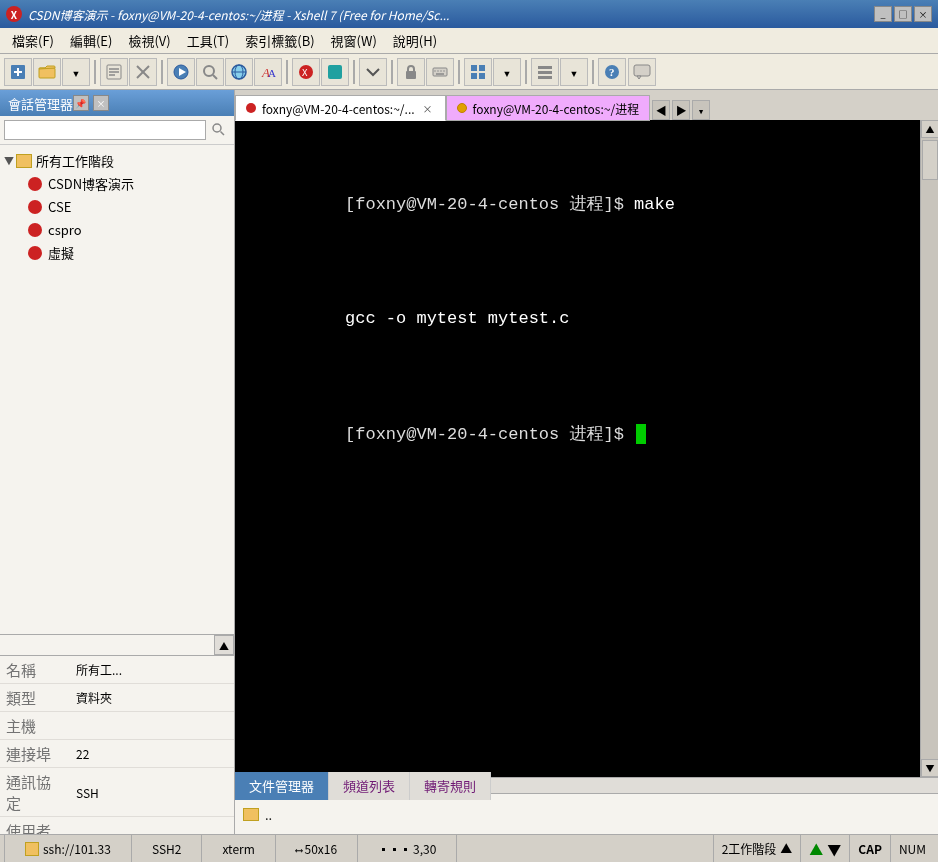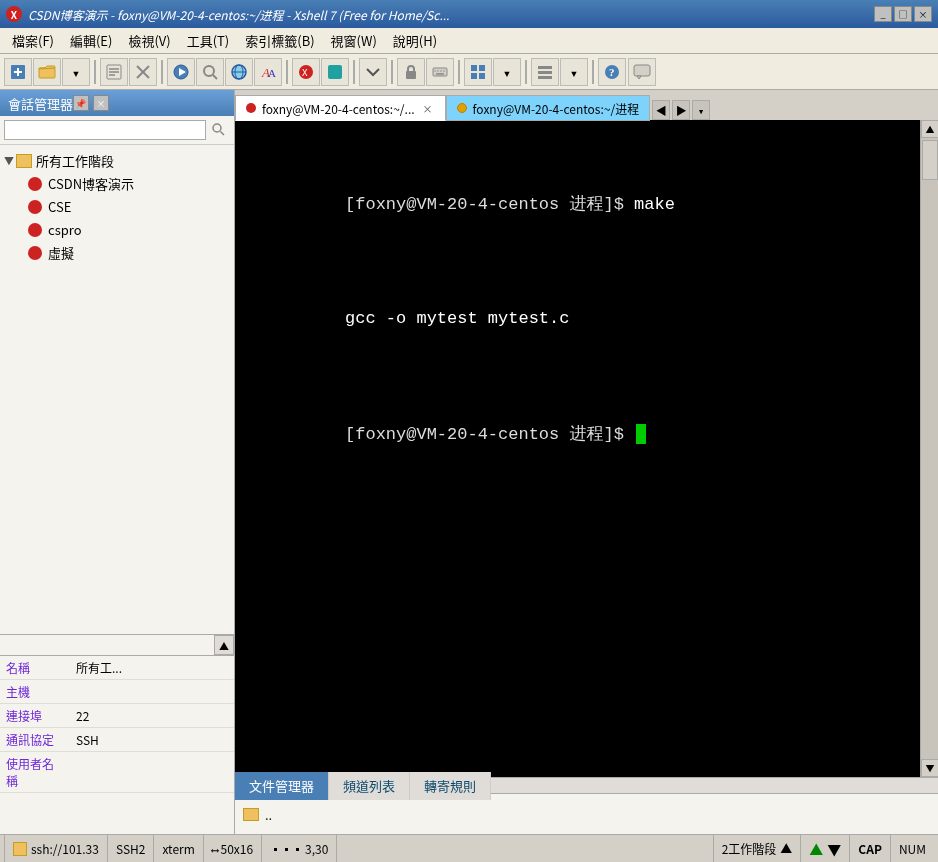--- a/index.html
+++ b/index.html
@@ -222,22 +222,22 @@
     }
     .info-row {
       display: flex;
       border-bottom: 1px solid #e0ddd8;
       min-height: 24px;
       align-items: center;
     }
     .info-label {
       width: 70px;
       padding: 3px 6px;
-      font-size: 12px;
-      color: #6d28d9;
+      font-size: 15px;
+      color: #737373;
       flex-shrink: 0;
     }
     .info-value {
       flex: 1;
       padding: 3px 6px;
       font-size: 12px;
       color: #000;
     }
     .info-scroll-btn {
       width: 20px;
@@ -273,21 +273,21 @@
       white-space: nowrap;
       position: relative;
       top: 1px;
     }
     .tab.active {
       background: white;
       border-bottom: 1px solid white;
       z-index: 2;
     }
     .tab.inactive {
-      background: #7dd3fc;
+      background: #f0abfc;
       border-bottom: 1px solid #aaa;
     }
     .tab-dot-red {
       width: 10px;
       height: 10px;
       background: #cc2222;
       border-radius: 50%;
       flex-shrink: 0;
     }
     .tab-dot-yellow {
@@ -413,21 +413,21 @@
       display: flex;
       align-items: center;
       border-right: 1px solid #ccc;
     }
     .bottom-tab.active {
       background: #4a7fb5;
       color: white;
     }
     .bottom-tab.inactive {
       background: #e0ddd8;
-      color: #0c4a6e;
+      color: #701a75;
     }
     #bottom-content {
       padding: 4px 8px;
       height: 40px;
       display: flex;
       align-items: center;
       font-size: 13px;
     }
     .folder-icon-small {
       display: inline-block;
@@ -442,21 +442,21 @@
     #status-bar {
       background: #d4d0c8;
       height: 28px;
       display: flex;
       align-items: center;
       border-top: 1px solid #aaa;
       font-size: 12px;
       padding: 0 4px;
     }
     .status-segment {
-      padding: 0 8px;
+      padding: 0 20px;
       height: 28px;
       display: flex;
       align-items: center;
       border-right: 1px solid #aaa;
       font-size: 12px;
       white-space: nowrap;
     }
     .status-segment:first-child {
       border-left: 1px solid #aaa;
     }
@@ -710,20 +710,24 @@
     <div id="sidebar-info">
       <div style="display:flex; justify-content:flex-end; border-bottom:1px solid #aaa;">
         <div class="info-scroll-btn">▲</div>
       </div>
       <div id="sidebar-info-scroll">
         <div class="info-row">
           <span class="info-label">名稱</span>
           <span class="info-value">所有工...</span>
         </div>
         <div class="info-row">
+          <span class="info-label">類型</span>
+          <span class="info-value">資料夾</span>
+        </div>
+        <div class="info-row">
           <span class="info-label">主機</span>
           <span class="info-value"></span>
         </div>
         <div class="info-row">
           <span class="info-label">連接埠</span>
           <span class="info-value">22</span>
         </div>
         <div class="info-row">
           <span class="info-label">通訊協定</span>
           <span class="info-value">SSH</span>

